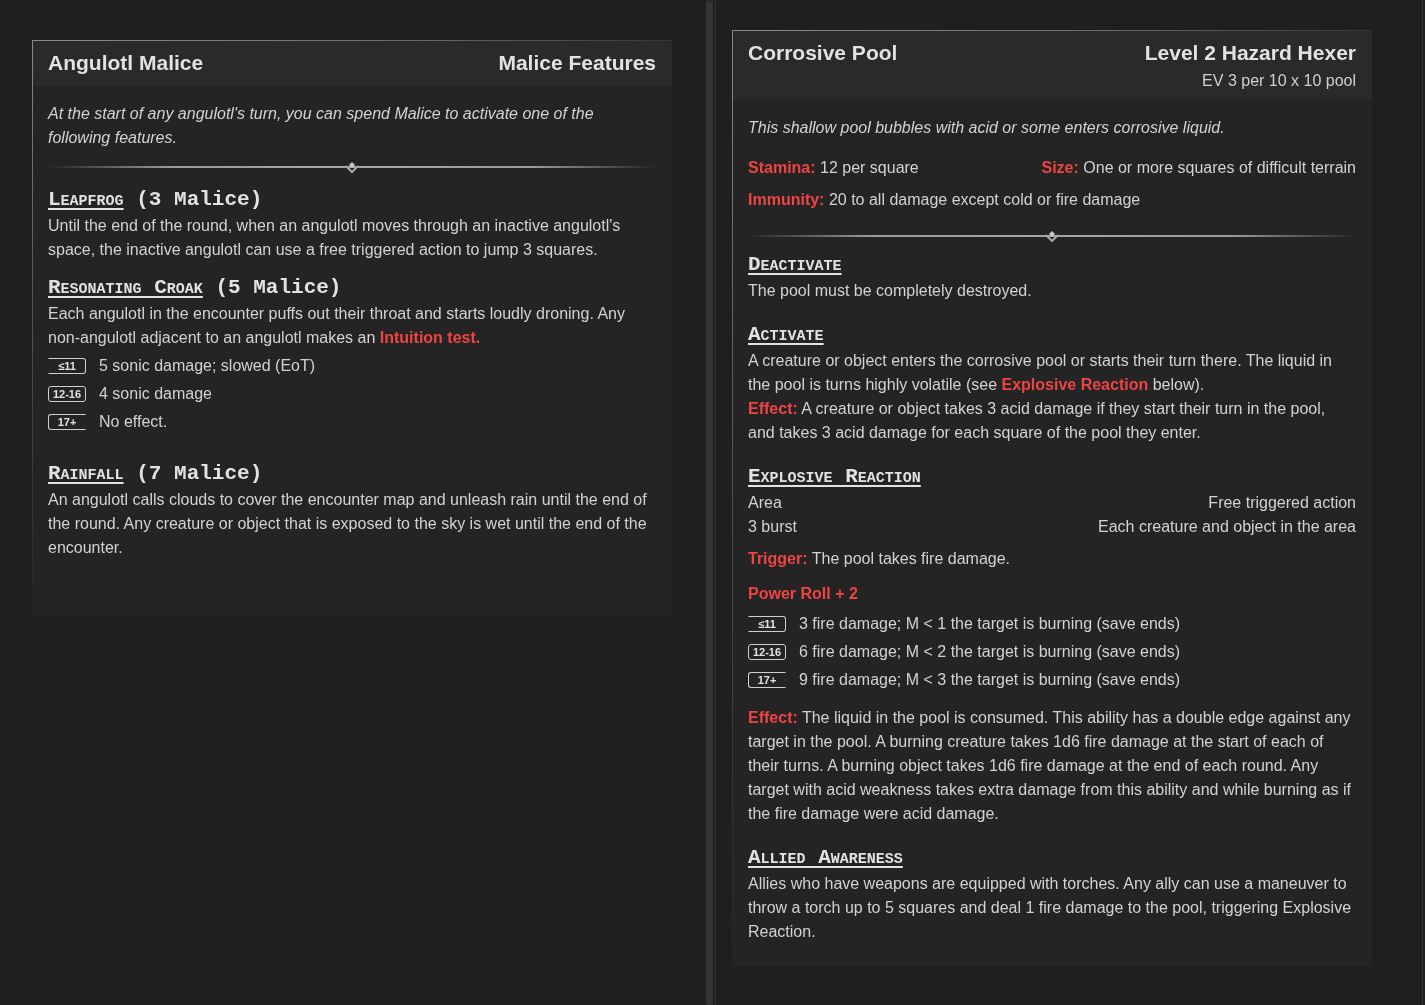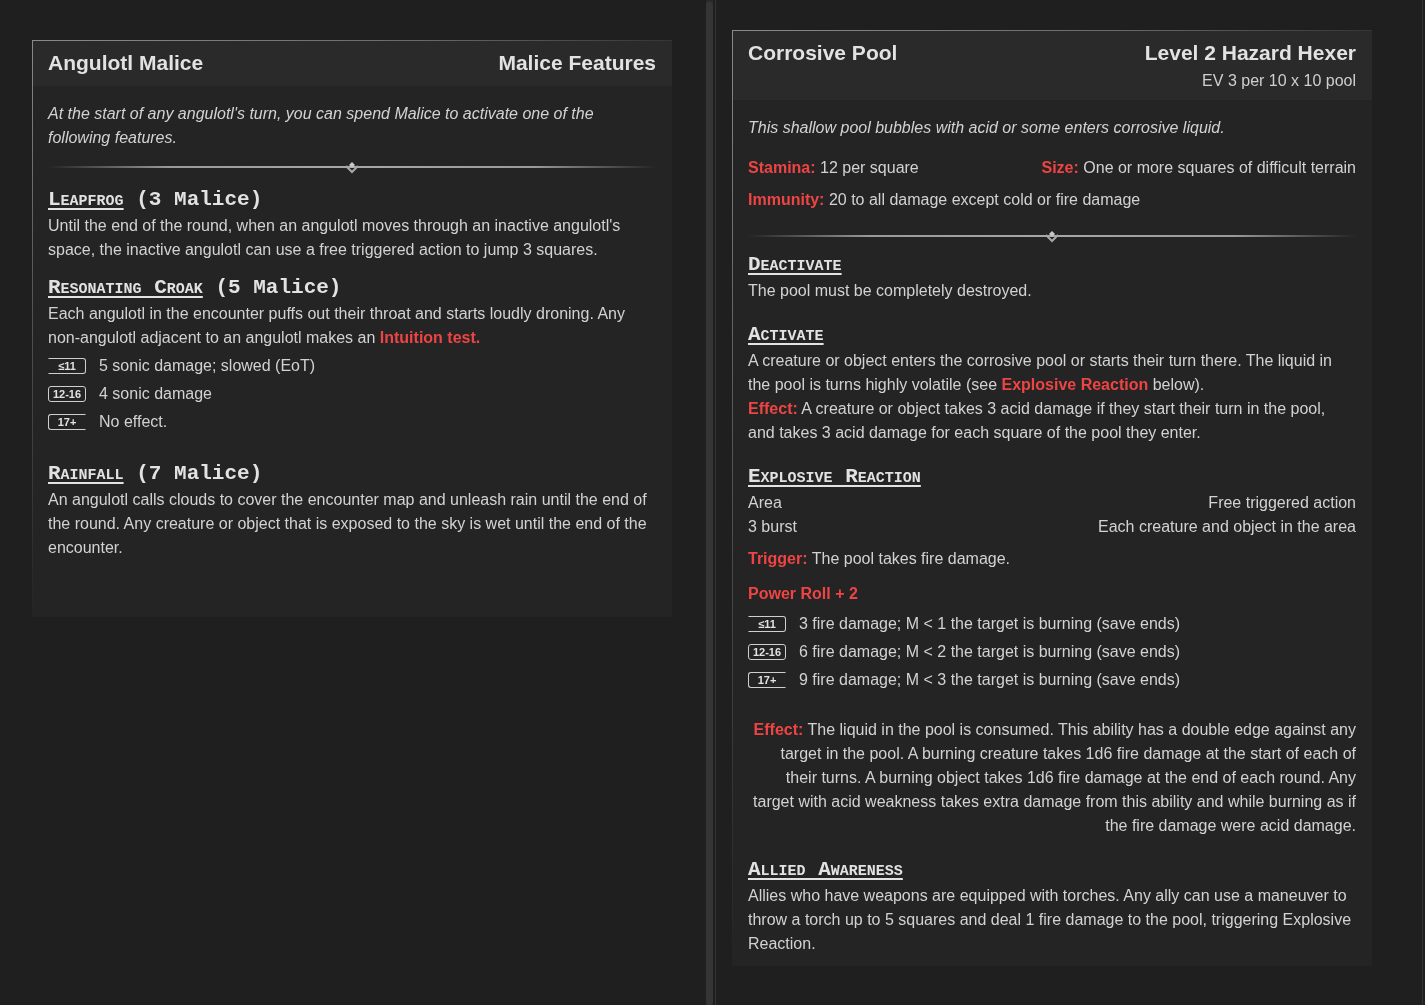--- a/index.html
+++ b/index.html
@@ -236,21 +236,21 @@
           </div>
           <div class="tier txt">
             <span class="badge">12-16</span>
             <span>6 fire damage; M &lt; 2 the target is burning (save ends)</span>
           </div>
           <div class="tier txt">
             <span class="badge high">17+</span>
             <span>9 fire damage; M &lt; 3 the target is burning (save ends)</span>
           </div>
         </div>
-        <div class="txt" style="margin-top:24px;text-align:right;">
+        <div class="txt" style="margin-top:12px;">
           <span class="b">Effect:</span>
           <span>The liquid in the pool is consumed. This ability has a double edge against any target in the pool. A burning creature takes 1d6 fire damage at the start of each of their turns. A burning object takes 1d6 fire damage at the end of each round. Any target with acid weakness takes extra damage from this ability and while burning as if the fire damage were acid damage.</span>
         </div>
       </div>
 
       <div style="margin-top:20px;">
         <div class="feature-title"><span class="feature-name">Allied Awareness</span></div>
         <div class="txt" style="margin-top:2px;">Allies who have weapons are equipped with torches. Any ally can use a maneuver to throw a torch up to 5 squares and deal 1 fire damage to the pool, triggering Explosive Reaction.</div>
       </div>
     </div>

